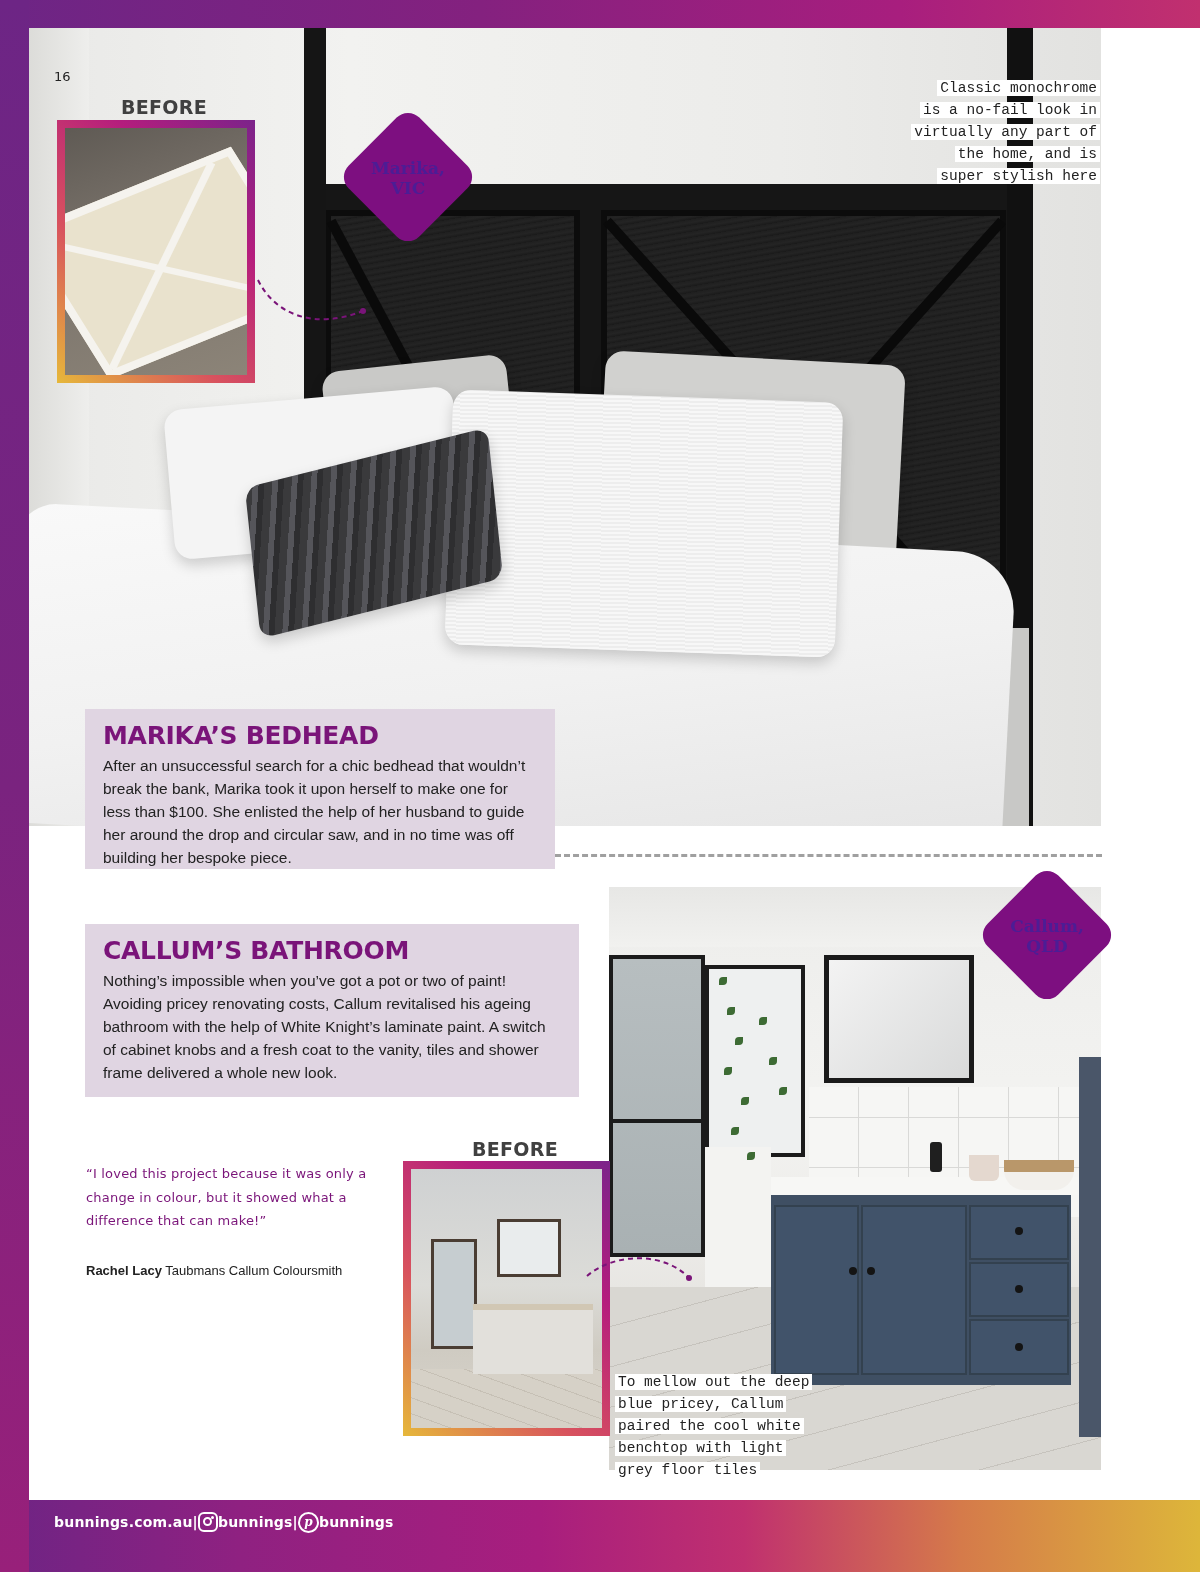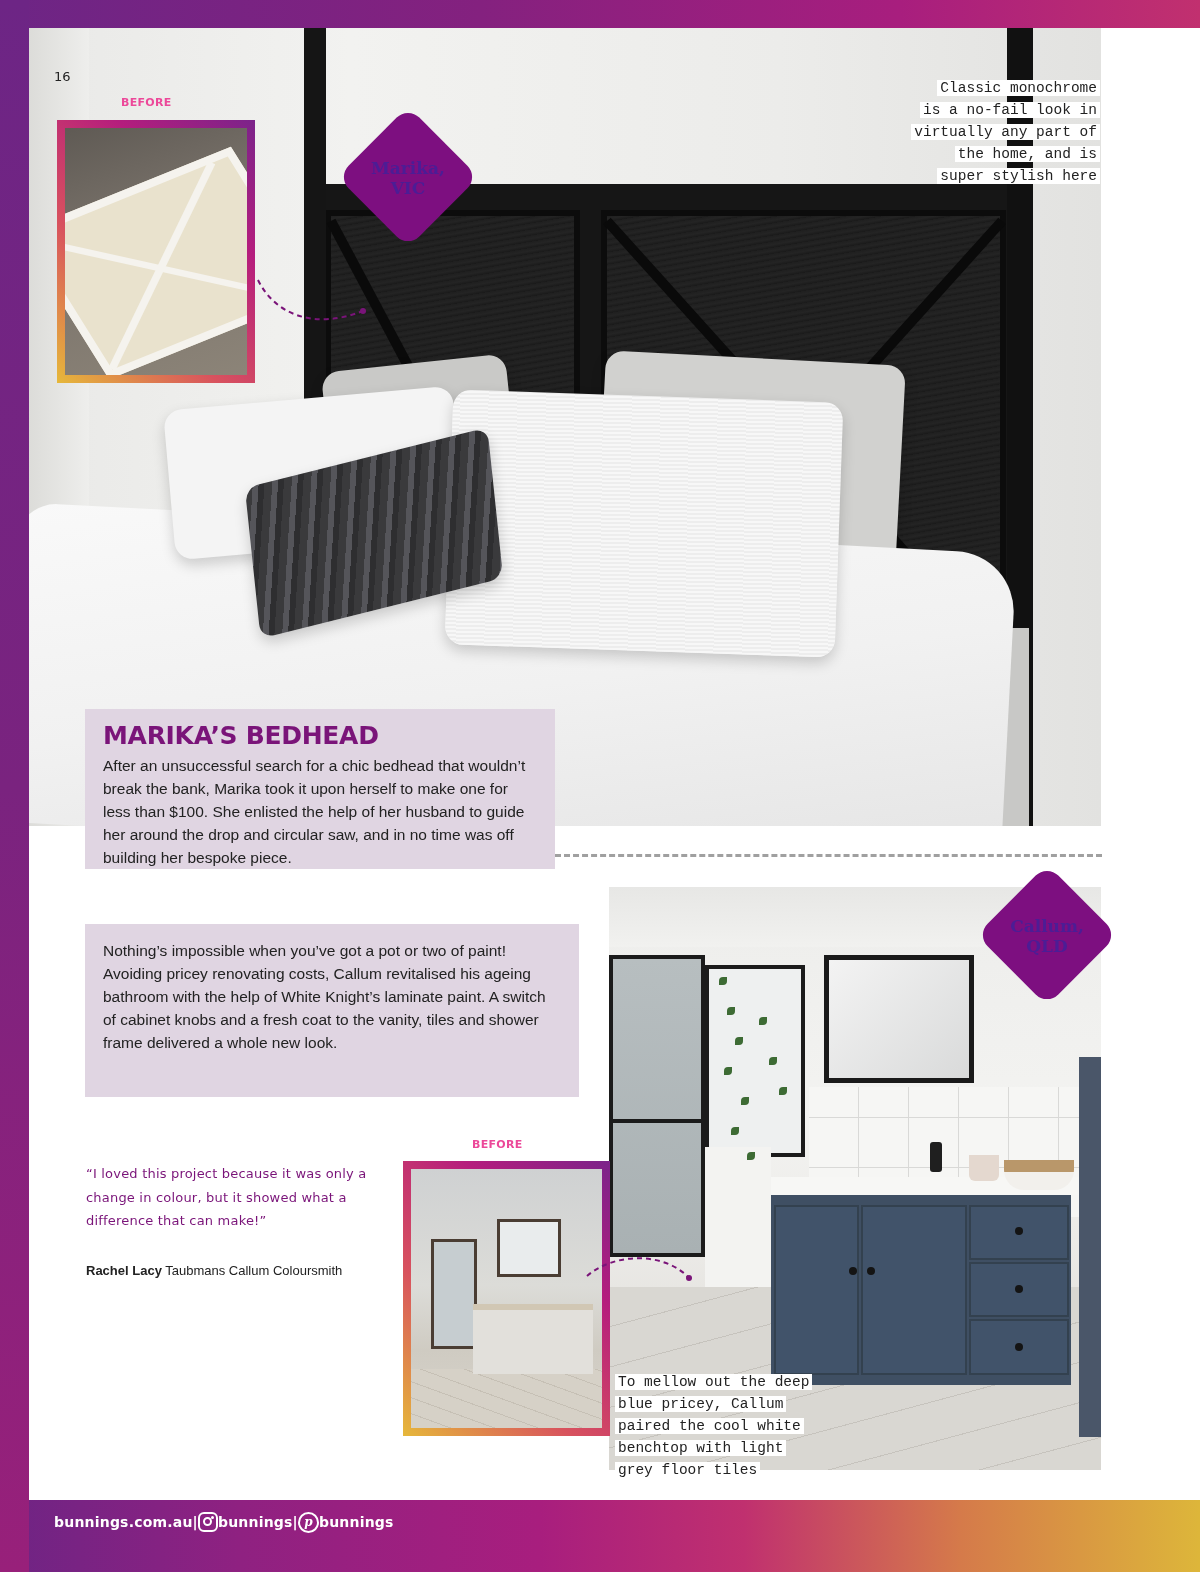--- a/index.html
+++ b/index.html
@@ -72,21 +72,21 @@
   }
   .badge-text {
     position:absolute; width:140px; text-align:center;
     font-family: "DejaVu Serif", serif; font-weight: bold;
     color:#4c1d95; font-size: 17px; line-height: 20px;
   }
 
   
   .before-label {
     position:absolute; font-family: "DejaVu Sans", sans-serif; font-weight:bold;
-    font-size:11px; color:#ec4899; letter-spacing: 0.3px;
+    font-size:19px; color:#404040; letter-spacing: 0.3px;
   }
   .before-frame {
     position:absolute;
     padding: 8px;
     background: linear-gradient(45deg, #e6b83a 0%, #d8525e 35%, #b51d7d 70%, #7b238a 100%);
   }
   .before-img { width:100%; height:100%; position:relative; overflow:hidden; }
   .before1 {
     background: linear-gradient(160deg,#5f5a54 0%,#7a736b 40%,#8c8478 100%);
   }
@@ -281,20 +281,21 @@
   <div class="right-wall-edge"></div>
 </div>
 
 <div class="badge" style="left:997px;top:885px;"></div>
 <div class="badge-text" style="left:977px;top:916px;">
   <div>Callum,</div>
   <div>QLD</div>
 </div>
 
 <div class="panel" style="left:85px;top:924px;width:494px;height:173px;">
+  <h2>CALLUM’S BATHROOM</h2>
   <p>Nothing’s impossible when you’ve got a pot or two of paint! Avoiding pricey renovating costs, Callum revitalised his ageing bathroom with the help of White Knight’s laminate paint. A switch of cabinet knobs and a fresh coat to the vanity, tiles and shower frame delivered a whole new look.</p>
 </div>
 
 <div class="quote">“I loved this project because it was only a change in colour, but it showed what a difference that can make!”</div>
 <div class="quote-attr">
   <b>Rachel Lacy</b>
   <span>Taubmans Callum Coloursmith</span>
 </div>
 
 <div class="before-label" style="left:472px;top:1138px;">BEFORE</div>

